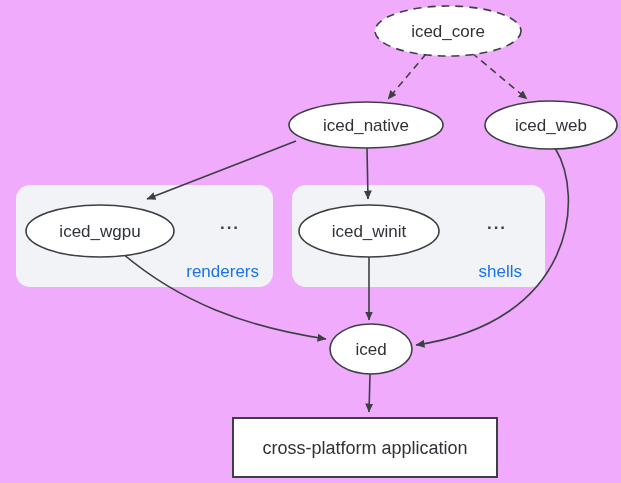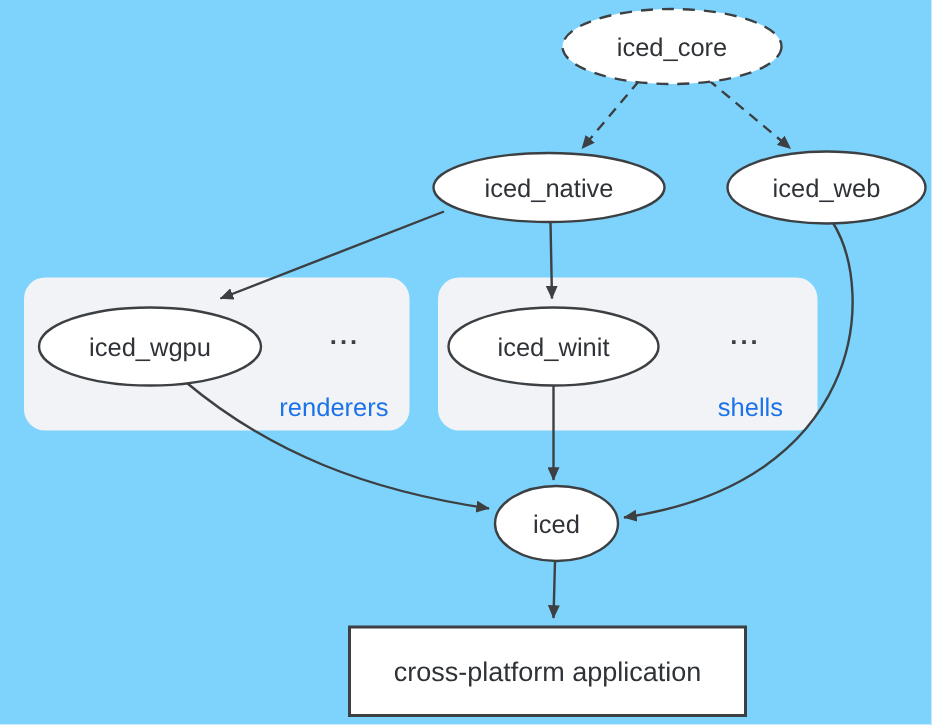--- a/index.html
+++ b/index.html
@@ -5,21 +5,21 @@
   html, body {
     margin: 0;
     padding: 0;
     background: #ffffff;
     font-family: "Liberation Sans", sans-serif;
   }
   .canvas {
     position: relative;
     width: 621px;
     height: 483px;
-    background: #7dd3fc;
+    background: #f0abfc;
     overflow: hidden;
   }
   svg { display: block; }
   .node-ellipse {
     fill: #ffffff;
     stroke: #3c4043;
     stroke-width: 1.6;
   }
   .node-ellipse.dashed {
     stroke-dasharray: 8 6;

